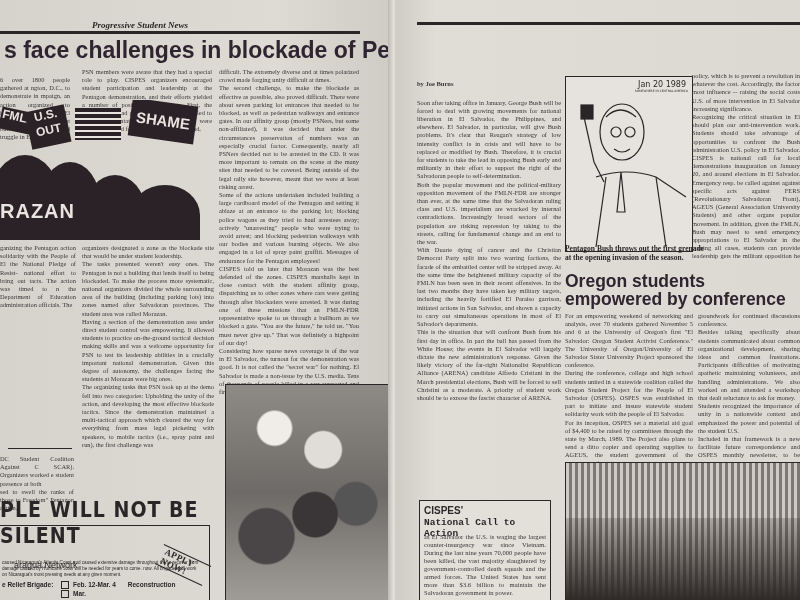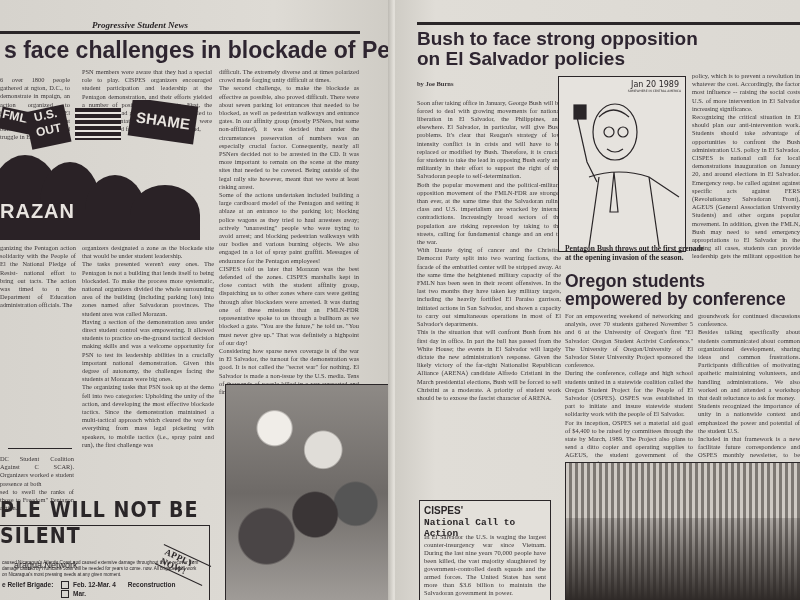--- a/index.html
+++ b/index.html
@@ -88,40 +88,39 @@
     </div>
   </div>
 
   <div class="photo photo1"></div>
 </div>
 
 <div class="gutter"></div>
 
 <div class="page right">
   <div class="rule" style="top:22px;left:22px;width:383px;"></div>
-  <h1 class="hl" style="top:29px;left:22px;width:300px;font-size:19px;">Bush to face strong opposition on El Salvador policies</h1>
 
   <div class="col" style="left:22px;top:72px;width:144px;height:328px;white-space:pre-line;">
     <div class="byline">by Joe Burns</div>
     <span>Soon after taking office in January, George Bush will be forced to deal with growing movements for national liberation in El Salvador, the Philippines, and elsewhere. El Salvador, in particular, will give Bush problems. It's clear that Reagan's strategy of low intensity conflict is in crisis and will have to be replaced or modified by Bush. Therefore, it is crucial for students to take the lead in opposing Bush early and militantly in their effort to support the right of the Salvadoran people to self-determination.
 Both the popular movement and the political-military opposition movement of the FMLN-FDR are stronger than ever, at the same time that the Salvadoran ruling class and U.S. imperialism are wracked by internal contradictions. Increasingly broad sectors of the population are risking repression by taking to the streets, calling for fundamental change and an end to the war.
 With Duarte dying of cancer and the Christian Democrat Party split into two warring factions, the facade of the embattled center will be stripped away. At the same time the heightened military capacity of the FMLN has been seen in their recent offensives. In the last two months they have taken key military targets, including the heavily fortified El Paraiso garrison, initiated actions in San Salvador, and shown a capacity to carry out simultaneous operations in most of El Salvador's departments.
 This is the situation that will confront Bush from his first day in office. In part the ball has passed from the White House; the events in El Salvador will largely dictate the new administration's response. Given the likely victory of the far-right Nationalist Republican Alliance (ARENA) candidate Alfredo Cristiani in the March presidential elections, Bush will be forced to sell Christini as a moderate. A priority of student work should be to expose the fascist character of ARENA.
 At the same time, with the increasing strength of the FMLN, more and more articles appear in the media trashing the FMLN as peasant killers. Under Bush we can expect the disinformation campaign to intensify, necessitating that the FMLN be projected as the popular alternative in El Salvador.
 Bush will be faced with a huge contradiction. On one hand more direct U.S. intervention in El Salvador would both aggravate the regional crisis in Central America and cause large numbers of activists in the U.S. to take to the streets. Yet at this point, given the relative strength of the popular movement and broad support the FMLN now commands in El Salvador, more low-intensity conflict is not going to prevent a popular victory in the coming years. The Bush administration will have to fashion a new strategy to attempt to come to terms with the crisis in U.S. policy. Merely increasing the level of military aid will not solve the dilemma. The Salvadoran military is basically unable to utilize more money given current manpower levels.
 With a deepening crisis of U.S. policy in El Salvador, Bush will have a strong temptation to use more direct forms of intervention. Bush has close ties to the most reactionary wings of U.S. foreign policy. His connections to characters in the Iran-Contra scam are well documented. More importantly, his views mesh with the interests of the mainstream of U.S. foreign</span>
   </div>
 
   <div class="boxed" style="left:24px;top:500px;width:130px;height:100px;background:#e3e0da;">
     <div style="position:absolute;left:4px;top:4px;font-family:'Liberation Sans',sans-serif;font-weight:bold;font-size:10px;">CISPES'</div>
     <div style="position:absolute;left:4px;top:16px;font-family:Liberation Mono, monospace;font-weight:bold;font-size:9.5px;">National Call to Action</div>
     <div class="col" style="left:4px;top:32px;width:122px;font-size:6.6px;line-height:8px;">In El Salvador the U.S. is waging the largest counter-insurgency war since Vietnam. During the last nine years 70,000 people have been killed, the vast majority slaughtered by government-controlled death squads and the armed forces. The United States has sent more than $3.6 billion to maintain the Salvadoran government in power.</div>
   </div>
 
-  <div class="cartoon" style="left:163px;">
+  <div class="cartoon" style="left:170px;">
     <div style="position:absolute;right:6px;top:3px;font-family:'DejaVu Sans',sans-serif;font-size:8px;">Jan 20 1989</div>
     <div style="position:absolute;right:4px;top:12px;font-family:'DejaVu Sans',sans-serif;font-size:3px;">SOMEWHERE IN CENTRAL AMERICA</div>
     <svg width="126" height="174" viewBox="0 0 126 174">
       <g fill="none" stroke="#2a2628" stroke-width="1.2">
         <ellipse cx="56" cy="55" rx="22" ry="28"></ellipse>
         <circle cx="50" cy="55" r="5"></circle>
           <circle cx="64" cy="55" r="5"></circle>
         <path d="M40 40 q14 -14 30 0"></path>
         <path d="M48 72 q8 6 16 0"></path>
         <path d="M18 40 l10 45 l10 20"></path>

